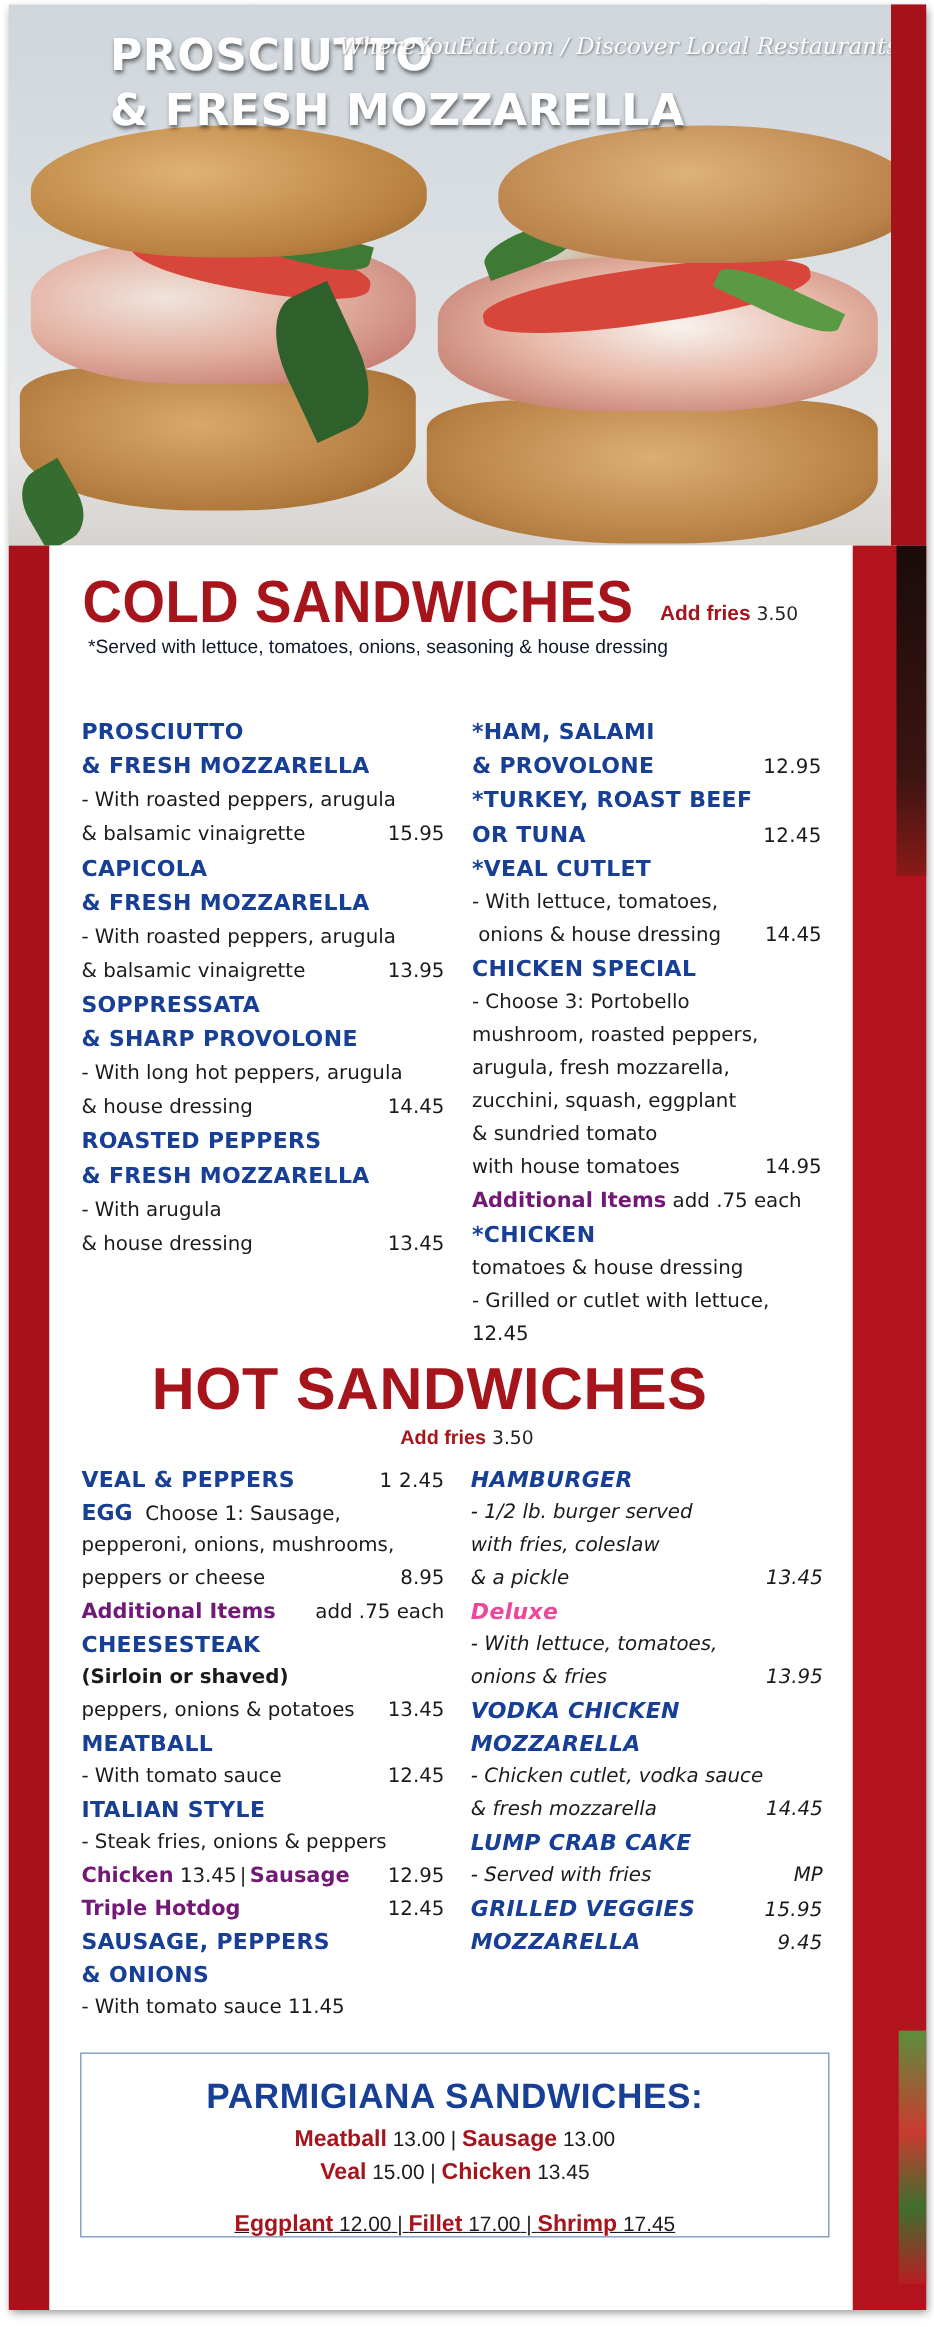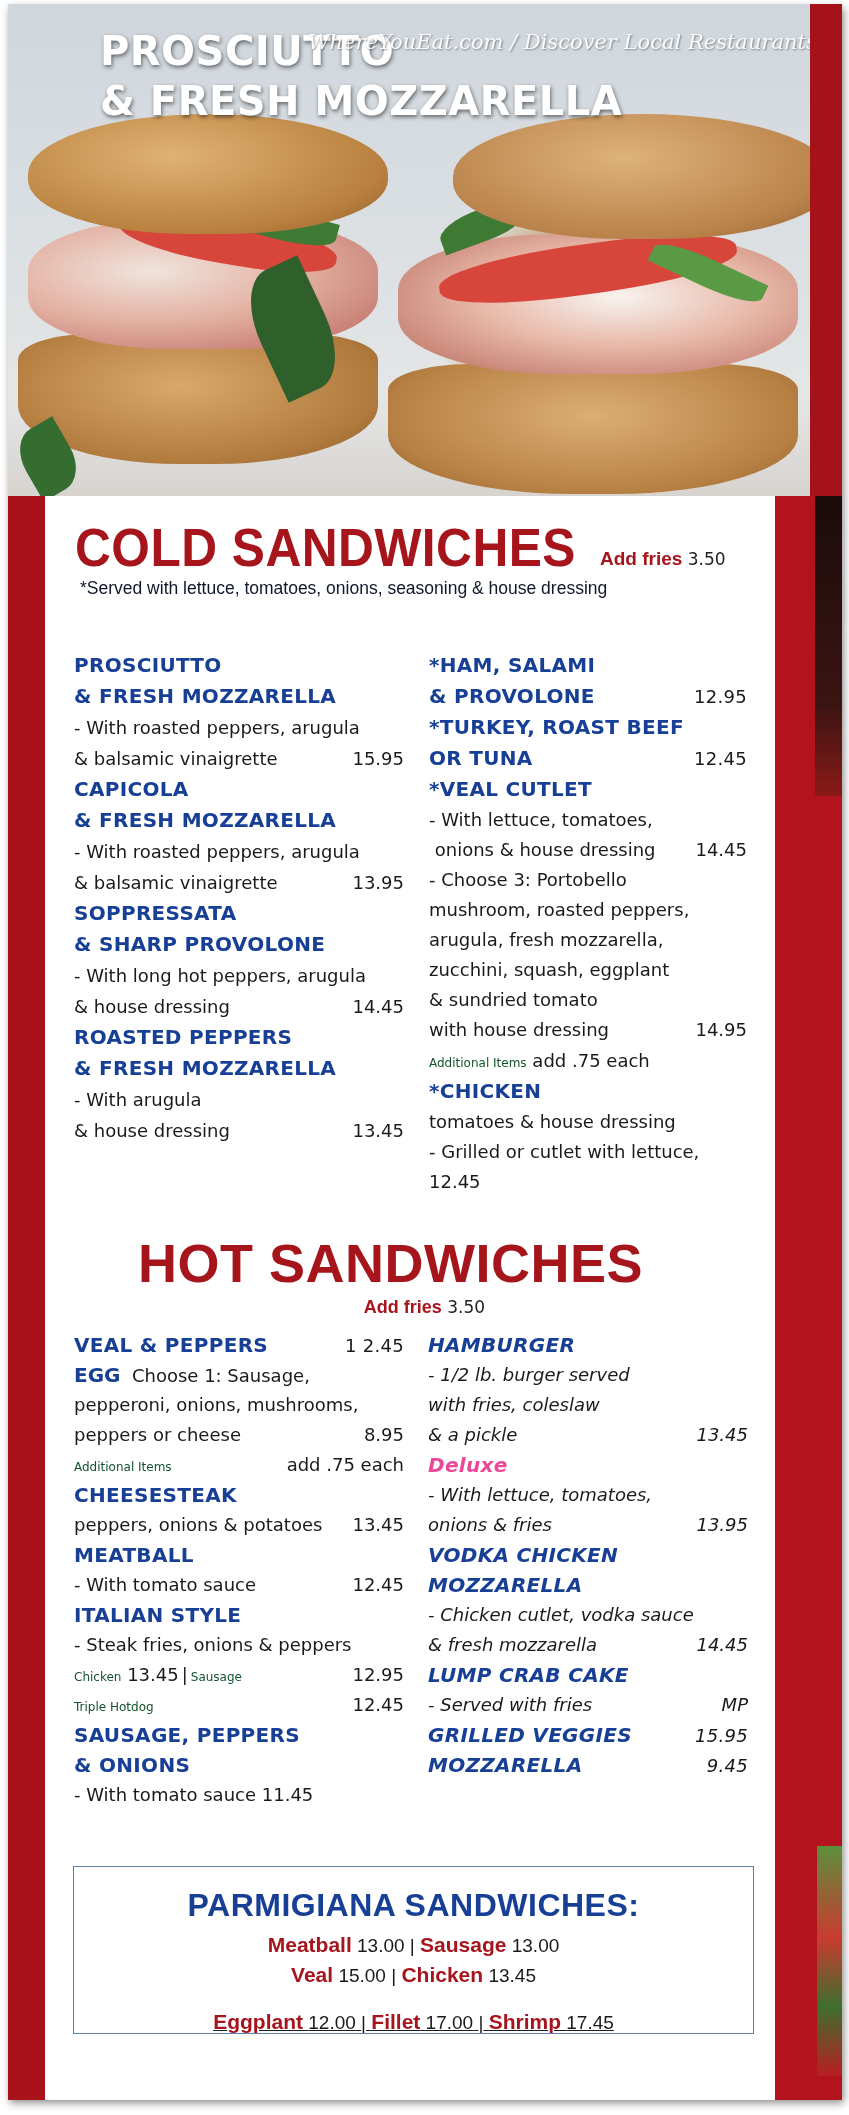--- a/index.html
+++ b/index.html
@@ -83,21 +83,21 @@
     .line {
       position: relative; height: 31px; line-height: 31px; font-size: 18px; color: #1a1a1a;
       white-space: nowrap; display: flex; justify-content: space-between; align-items: baseline;
     }
     .line.name { font-weight: bold; color: #173f96; font-size: 20px; letter-spacing: 0.3px; }
     .line.name.red { color: #ec4899; }
     .line .price { color: #1a1a1a; font-weight: normal; font-size: 18px; }
     .line.tight { height: 30px; line-height: 30px; }
     .bold-dark { font-weight: bold; color: #1a1a1a; }
     .inline-name { font-weight: bold; font-size: 20px; text-align: center; }
-    .inline-red { color: #14532d; font-weight: normal; font-size: 12px; }
+    .inline-red { color: #701a75; font-weight: bold; font-size: 19px; }
     .sep { color: #1a1a1a; padding: 0 3px; }
 
     
     .parm-box {
       position: absolute; left: 73px; top: 1866px; width: 681px; height: 168px;
       border: 1.5px solid #5f7fb0; background: #ffffff;
     }
     .parm-title { position: absolute; left: 0; width: 100%; top: 20px; text-align: center; font-family: "Liberation Sans", sans-serif; font-weight: bold; color: #173f96; font-size: 32px; letter-spacing: 0.5px; }
     .parm-row { position: absolute; left: 0; width: 100%; text-align: center; font-size: 19px; color: #1a1a1a; white-space: nowrap; font-family: "Liberation Sans", sans-serif; }
     .parm-row .n { color: #a6141c; font-weight: bold; font-size: 21px; }
@@ -202,27 +202,28 @@
         <span class="price">12.45</span>
       </div>
     <div class="line name">*VEAL CUTLET</div>
     <div class="line tight">
         <span>- With lettuce, tomatoes,</span>
       </div>
     <div class="line tight">
         <span style="white-space:pre"> onions &amp; house dressing</span>
         <span class="price">14.45</span>
       </div>
+    <div class="line name">CHICKEN SPECIAL</div>
     <div class="line tight">- Choose 3: Portobello</div>
     <div class="line tight">mushroom, roasted peppers,</div>
     <div class="line tight">arugula, fresh mozzarella,</div>
     <div class="line tight">zucchini, squash, eggplant</div>
     <div class="line tight">&amp; sundried tomato</div>
     <div class="line tight">
-        <span>with house dressing</span>
+        <span>with house tomatoes</span>
         <span class="price">14.95</span>
       </div>
     <div class="line" style="justify-content:flex-start;"><span class="inline-red">Additional Items</span>&nbsp;<span>add .75 each</span></div>
     <div class="line name">*CHICKEN</div>
     <div class="line tight">tomatoes &amp; house dressing</div>
     <div class="line tight">- Grilled or cutlet with lettuce,</div>
     <div class="line tight">12.45</div>
   </div>
 
   <div class="section-title hot-title">HOT SANDWICHES</div>
@@ -240,20 +241,21 @@
     <div class="line tight">pepperoni, onions, mushrooms,</div>
     <div class="line tight">
         <span>peppers or cheese</span>
         <span class="price">8.95</span>
       </div>
     <div class="line tight">
         <span class="inline-red">Additional Items</span>
         <span>add .75 each</span>
       </div>
     <div class="line name tight">CHEESESTEAK</div>
+    <div class="line tight bold-dark">(Sirloin or shaved)</div>
     <div class="line tight">
         <span>peppers, onions &amp; potatoes</span>
         <span class="price">13.45</span>
       </div>
     <div class="line name tight">MEATBALL</div>
     <div class="line tight">
         <span>- With tomato sauce</span>
         <span class="price">12.45</span>
       </div>
     <div class="line name tight">ITALIAN STYLE</div>

